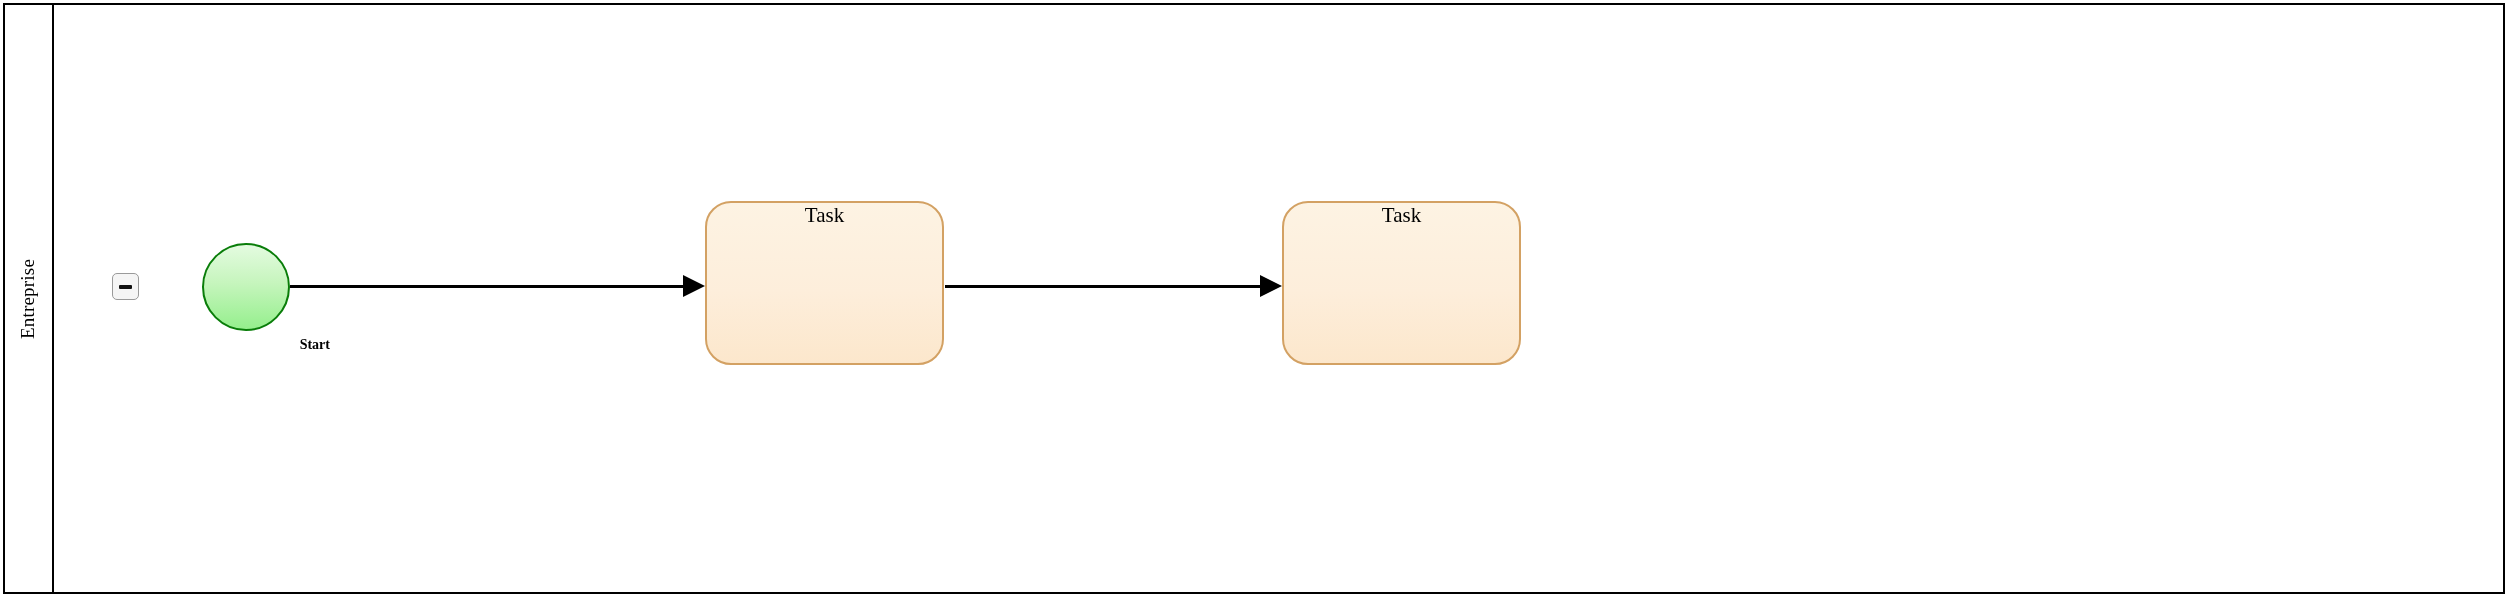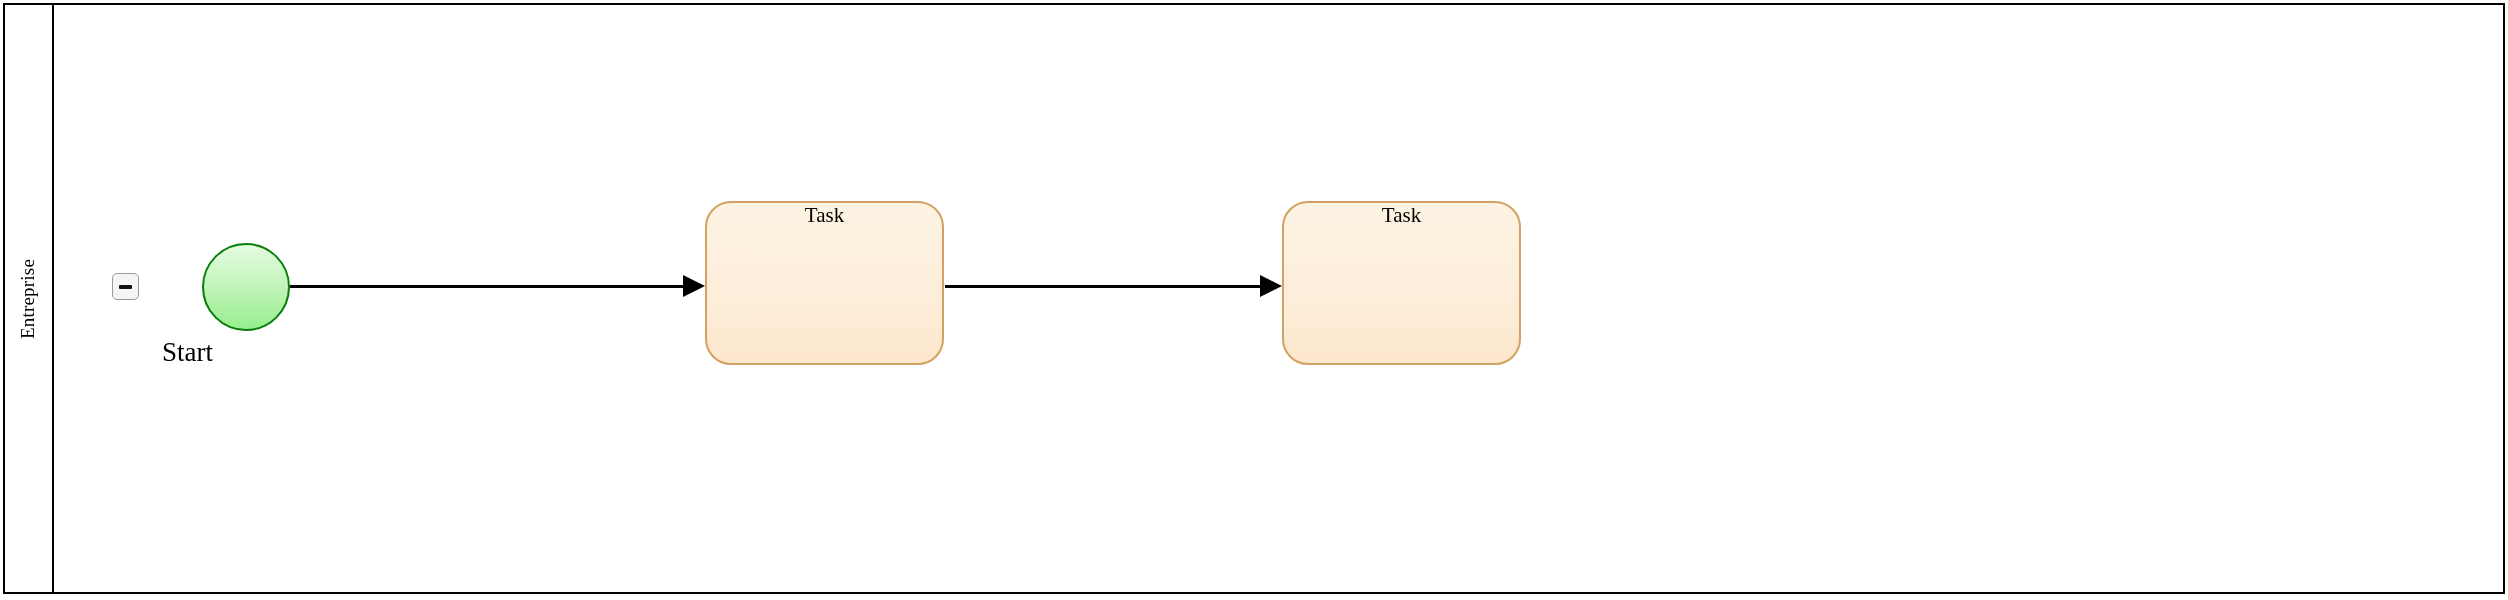--- a/index.html
+++ b/index.html
@@ -102,24 +102,25 @@
     box-sizing: border-box;
     border-radius: 50%;
     border: 2.5px solid #097d09;
     background: linear-gradient(to bottom, #e4fbe0 0%, #c6f5bd 45%, #95ef8d 100%);
   }
   .start-label {
     position: absolute;
     left: 108px;
     top: 332px;
     width: 168px;
-    text-align: left;
-    font-family: "Liberation Serif", "DejaVu Serif", serif;
-    font-size: 27px;
+    text-align: right;
+    font-family: "Liberation Serif", "DejaVu Serif", serif;
+    font-size: 14px;
     color: #000000;
+    font-weight: bold;
   }
 
   
   .task {
     position: absolute;
     top: 196px;
     width: 239px;
     height: 164px;
     box-sizing: border-box;
     border: 2px solid #d3a163;

